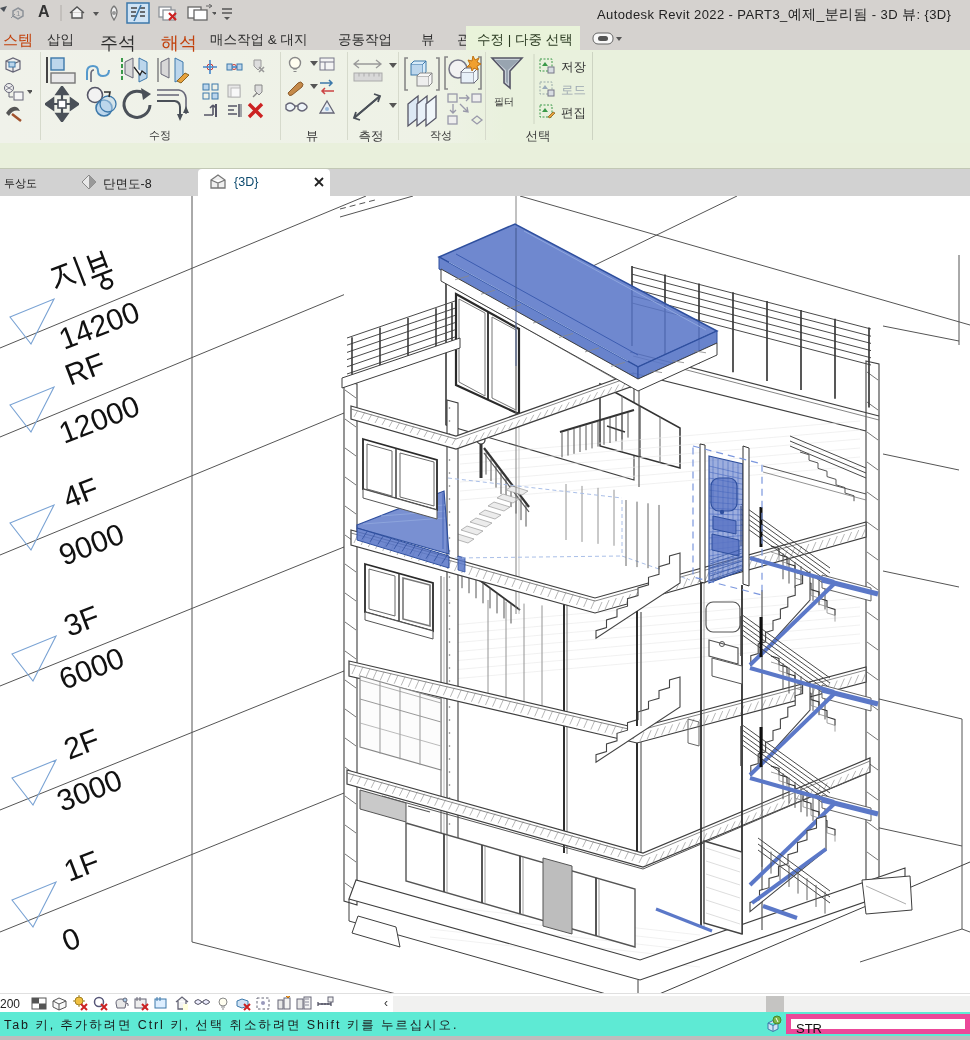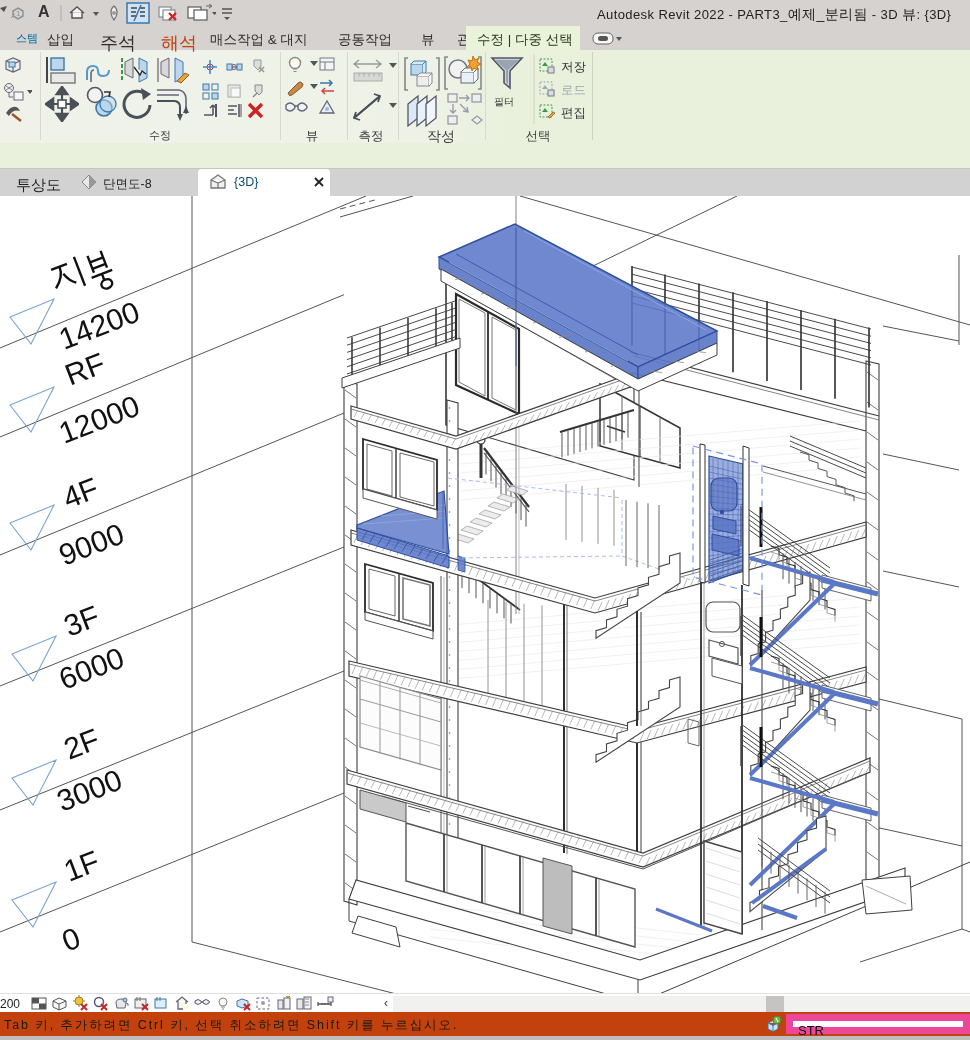--- a/index.html
+++ b/index.html
@@ -2,21 +2,21 @@
 <html><head><meta charset="utf-8"><style>
 *{margin:0;padding:0;box-sizing:border-box}
 html,body{width:970px;height:1040px;overflow:hidden;background:#fff;font-family:"Liberation Sans",sans-serif}
 #titlebar{position:absolute;left:0;top:0;width:970px;height:26px;background:#d5d2cf}
 #tabrow{position:absolute;left:0;top:26px;width:970px;height:24px;background:#d5d2cf}
 #ribbon{position:absolute;left:0;top:50px;width:970px;height:93px;background:linear-gradient(90deg,#f0f2ea 0%,#eef2e6 45%,#e9f1dd 52%,#e9f1dd 100%)}
 #greenstrip{position:absolute;left:0;top:143px;width:970px;height:26px;background:#e9f0dc;border-bottom:1px solid #c2c8b5}
 #viewtabs{position:absolute;left:0;top:169px;width:970px;height:27px;background:#d2d2d2;color:#222}
 #canvas{position:absolute;left:0;top:196px;width:970px;height:797px;background:#fff}
 #vcb{position:absolute;left:0;top:993px;width:970px;height:19px;background:#fff;border-top:1px solid #e0e0e0}
-#statusbar{position:absolute;left:0;top:1012px;width:970px;height:24px;background:#c2410c}
+#statusbar{position:absolute;left:0;top:1012px;width:970px;height:24px;background:#5eead4}
 #bottomedge{position:absolute;left:0;top:1036px;width:970px;height:4px;background:#bdbdbd}
 </style></head><body>
 <div id="titlebar"></div>
 <div id="tabrow"></div>
 <div id="ribbon"></div>
 <svg style="position:absolute;left:0px;top:4px" width="8" height="18" viewBox="0 0 8 18">
     <path d="M0 4 L7 2 L4 8 Z" fill="#4a5058"></path>
   </svg>
 <svg style="position:absolute;left:8px;top:4px" width="22" height="18" viewBox="0 0 22 18">
     <path d="M10 4 l5 3 v5 l-5 3 l-5 -3 v-5 Z" fill="none" stroke="#8d9299" stroke-width="1.5"></path>
@@ -49,21 +49,21 @@
     <rect x="2" y="3" width="13" height="11" fill="#fff" stroke="#666" stroke-width="1.3"></rect>
     <rect x="8" y="6" width="13" height="10" fill="#fff" stroke="#666" stroke-width="1.3"></rect>
     <path d="M20 2 h5 m-2 -2 l3 2 l-3 2" stroke="#666" fill="none"></path>
     <path d="M26 8 h5 l-2.5 3 Z" fill="#555"></path>
   </svg>
 <svg style="position:absolute;left:220px;top:6px" width="16" height="14" viewBox="0 0 16 14">
     <path d="M2 3 h10 M2 7 h10" stroke="#555" stroke-width="1.6"></path>
     <path d="M4 11 h6 l-3 3 Z" fill="#555"></path>
   </svg>
 <div style="position:absolute;left:597px;top:6px;font-size:13px;color:#222;letter-spacing:0.4px">Autodesk Revit 2022 - PART3_<span style="font-size:14px">예제_분리됨</span> - 3D <span style="font-size:14px">뷰</span>: {3D}</div>
-<div style="position:absolute;left:16px;top:31px;font-size:11px;color:#0369a1">스템</div>
+<div style="position:absolute;left:3px;top:31px;font-size:15px;color:#c2410c">스템</div>
 <div style="position:absolute;left:47px;top:31px;font-size:13.5px;color:#2e2e2e">삽입</div>
 <div style="position:absolute;left:100px;top:31px;font-size:18px;color:#2e2e2e">주석</div>
 <div style="position:absolute;left:161px;top:31px;font-size:18px;color:#c2410c">해석</div>
 <div style="position:absolute;left:210px;top:31px;font-size:13.5px;color:#2e2e2e">매스작업 &amp; 대지</div>
 <div style="position:absolute;left:338px;top:31px;font-size:13.5px;color:#2e2e2e">공동작업</div>
 <div style="position:absolute;left:421px;top:31px;font-size:13.5px;color:#2e2e2e">뷰</div>
 <div style="position:absolute;left:457px;top:31px;font-size:13.5px;color:#2e2e2e">관리</div>
 <div style="position:absolute;left:511px;top:31px;font-size:13.5px;color:#2e2e2e">애드인</div>
 <div style="position:absolute;left:466px;top:26px;width:114px;height:24px;background:#e9f3da"></div>
 <div style="position:absolute;left:477px;top:31px;font-size:13.5px;color:#2a3a20">수정 | 다중 선택</div>
@@ -263,31 +263,31 @@
 <div style="position:absolute;left:561px;top:82px;font-size:12.5px;color:#9aa5af">로드</div>
 <svg style="position:absolute;left:539px;top:104px" width="18" height="17" viewBox="0 0 18 17">
     <rect x="1" y="1" width="12" height="12" fill="none" stroke="#3a9948" stroke-dasharray="2,1.5"></rect>
     <path d="M3 8 l3 -4 l3 4 Z" fill="#3a9948"></path>
     <path d="M9 13 l5 -5 l2 1 l-5 5 Z" fill="#e8a33d" stroke="#8a6320" stroke-width="0.8"></path>
   </svg>
 <div style="position:absolute;left:561px;top:105px;font-size:12.5px;color:#333">편집</div>
 <div style="position:absolute;left:160px;top:128px;font-size:11px;color:#3a3a3a;transform:translateX(-50%)">수정</div>
 <div style="position:absolute;left:312px;top:128px;font-size:12.5px;color:#3a3a3a;transform:translateX(-50%)">뷰</div>
 <div style="position:absolute;left:371px;top:128px;font-size:12.5px;color:#3a3a3a;transform:translateX(-50%)">측정</div>
-<div style="position:absolute;left:441px;top:128px;font-size:14px;color:#3a3a3a;transform:translateX(-50%)">작성</div>
+<div style="position:absolute;left:441px;top:128px;font-size:11px;color:#3a3a3a;transform:translateX(-50%)">작성</div>
 <div style="position:absolute;left:538px;top:128px;font-size:12.5px;color:#3a3a3a;transform:translateX(-50%)">선택</div>
 <div style="position:absolute;left:40px;top:52px;width:1px;height:88px;background:#d6dacc"></div>
 <div style="position:absolute;left:280px;top:52px;width:1px;height:88px;background:#d6dacc"></div>
 <div style="position:absolute;left:347px;top:52px;width:1px;height:88px;background:#d6dacc"></div>
 <div style="position:absolute;left:398px;top:52px;width:1px;height:88px;background:#d6dacc"></div>
 <div style="position:absolute;left:485px;top:52px;width:1px;height:88px;background:#d6dacc"></div>
 <div style="position:absolute;left:592px;top:52px;width:1px;height:88px;background:#cdd4c2"></div>
 <div id="greenstrip"></div>
 <div id="viewtabs">
-    <span style="position:absolute;left:16px;top:7px;font-size:15px">투상도</span>
+    <span style="position:absolute;left:4px;top:7px;font-size:11px">투상도</span>
     <svg style="position:absolute;left:81px;top:5px" width="16" height="16" viewBox="0 0 16 16">
       <path d="M8 1 L15 8 L8 15 L1 8 Z" fill="#e8e8e8" stroke="#888"></path>
       <path d="M8 1 L15 8 L8 15 Z" fill="#999"></path>
     </svg>
     <span style="position:absolute;left:103px;top:7px;font-size:12.5px">단면도-8</span>
     <div style="position:absolute;left:198px;top:0px;width:132px;height:27px;background:#fff;border-radius:4px 4px 0 0"></div>
     <svg style="position:absolute;left:209px;top:5px" width="18" height="17" viewBox="0 0 18 17">
       <path d="M2 6 L9 1 L16 6 L16 14 L2 14 Z M2 6 L9 9 L16 6 M9 9 V14" fill="#f0f0f0" stroke="#777" stroke-width="1.3"></path>
     </svg>
     <span style="position:absolute;left:234px;top:6px;font-size:12.5px;color:#0c4a6e">{3D}</span>
@@ -1117,16 +1117,16 @@
 <div style="position:absolute;left:393px;top:2px;width:577px;height:16px;background:#f1f1f0"></div>
 <div style="position:absolute;left:766px;top:2px;width:18px;height:16px;background:#c5c4c2"></div>
 </div>
 <div id="statusbar">
  <span style="position:absolute;left:4px;top:5px;font-size:12.5px;color:#1a1a1a;letter-spacing:1.9px">Tab 키, 추가하려면 Ctrl 키, 선택 취소하려면 Shift 키를 누르십시오.</span>
  <svg style="position:absolute;left:764px;top:2px" width="20" height="20" viewBox="0 0 20 20">
       <path d="M4 9 l5 -2.5 l5 2.5 v6 l-5 2.5 l-5 -2.5 Z M4 9 l5 2.5 l5 -2.5 M9 11.5 V17" fill="#cfe3f5" stroke="#3c78aa"></path>
       <circle cx="13" cy="6" r="4" fill="#7ab648" stroke="#4a8628"></circle>
       <path d="M12 4 l2 4" stroke="#fff"></path>
     </svg>
- <div style="position:absolute;left:786px;top:2px;width:184px;height:20px;background:#fff;border:7px solid #ec4899">
+ <div style="position:absolute;left:786px;top:2px;width:184px;height:20px;background:#fff;border:5px solid #ec4899">
   <span style="position:absolute;left:5px;top:2px;font-size:13px;color:#111">STR</span>
  </div>
 </div>
 <div id="bottomedge"></div>
 </body></html>

